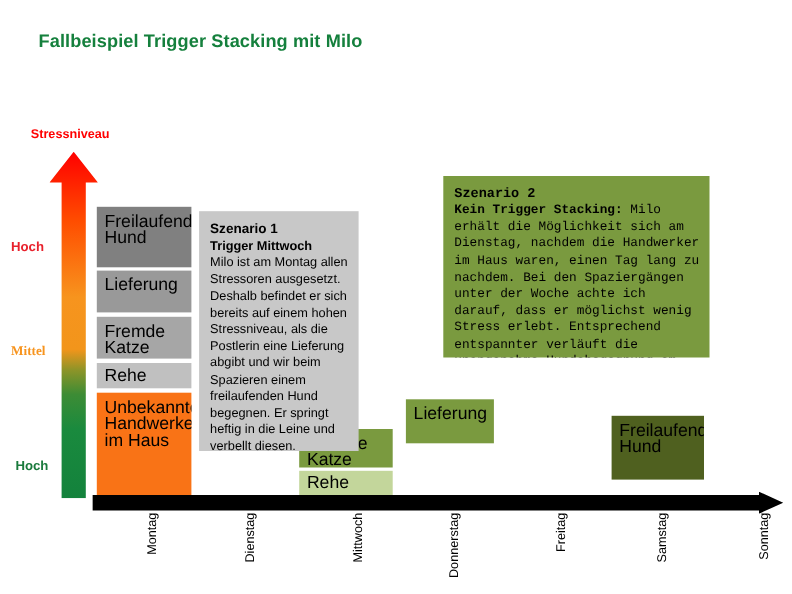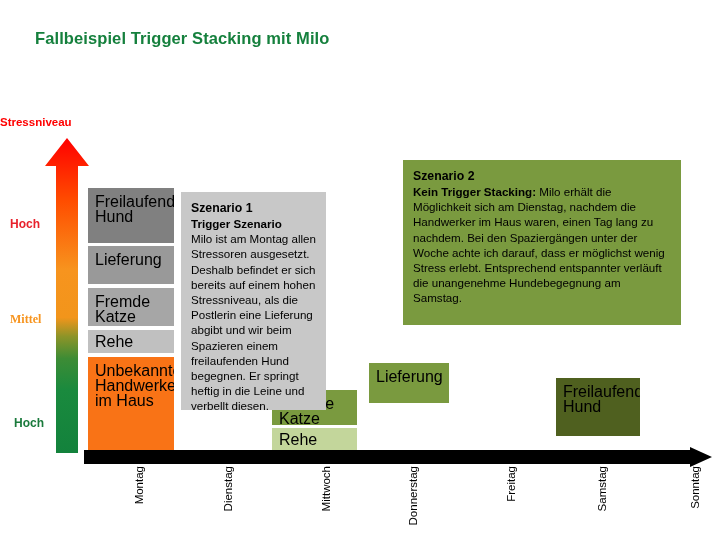--- a/index.html
+++ b/index.html
@@ -27,21 +27,21 @@
     font-size: 16.5px;
     font-weight: bold;
     color: #15803d;
     letter-spacing: 0.1px;
     white-space: nowrap;
   }
 
   
   #y-axis-label {
     position: absolute;
-    left: 0;
+    left: 28px;
     top: 116px;
     font-size: 11.5px;
     font-weight: bold;
     color: #ff0000;
     white-space: nowrap;
   }
   #y-arrow {
     position: absolute;
     left: 45px;
     top: 138px;
@@ -162,25 +162,25 @@
   <div class="trigger-box" style="left:369px; top:363px; width:80px; height:40px; background:#7a9a3f;">
     <span>Lieferung</span>
   </div>
 
   <div class="trigger-box" style="left:556px; top:378px; width:84px; height:58px; background:#4f601f;">
     <span>Freilaufender Hund</span>
   </div>
 
   <div class="scenario-panel" style="left:181px; top:160px; width:145px; height:218px; background:#c8c8c8;margin-top:32px;">
     <span class="scenario-head">Szenario 1</span>
-    <span class="scenario-sub">Trigger Szenario</span><br>
+    <span class="scenario-sub">Trigger Mittwoch</span><br>
     <span>Milo ist am Montag allen Stressoren ausgesetzt. Deshalb befindet er sich bereits auf einem hohen Stressniveau, als die Postlerin eine Lieferung abgibt und wir beim Spazieren einem freilaufenden Hund begegnen. Er springt heftig in die Leine und verbellt diesen.</span>
   </div>
 
-  <div class="scenario-panel" style="left:403px; top:160px; width:278px; height:165px; background:#7a9a3f;">
+  <div class="scenario-panel" style="left:403px; top:160px; width:242px; height:165px; background:#7a9a3f;font-family:Liberation Mono, monospace;">
     <span class="scenario-head">Szenario 2</span>
     <span class="scenario-sub">Kein Trigger Stacking:</span><span> Milo erhält die Möglichkeit sich am Dienstag, nachdem die Handwerker im Haus waren, einen Tag lang zu nachdem. Bei den Spaziergängen unter der Woche achte ich darauf, dass er möglichst wenig Stress erlebt. Entsprechend entspannter verläuft die unangenehme Hundebegegnung am Samstag.</span>
   </div>
 
   <svg id="x-arrow" viewBox="0 0 628 20" preserveAspectRatio="none">
     <polygon points="0,3 606,3 606,0 628,10 606,20 606,17 0,17" fill="#000000"></polygon>
   </svg>
 
   <div class="day-label" style="left:133px;">Montag</div>
   <div class="day-label" style="left:222px;">Dienstag</div>

